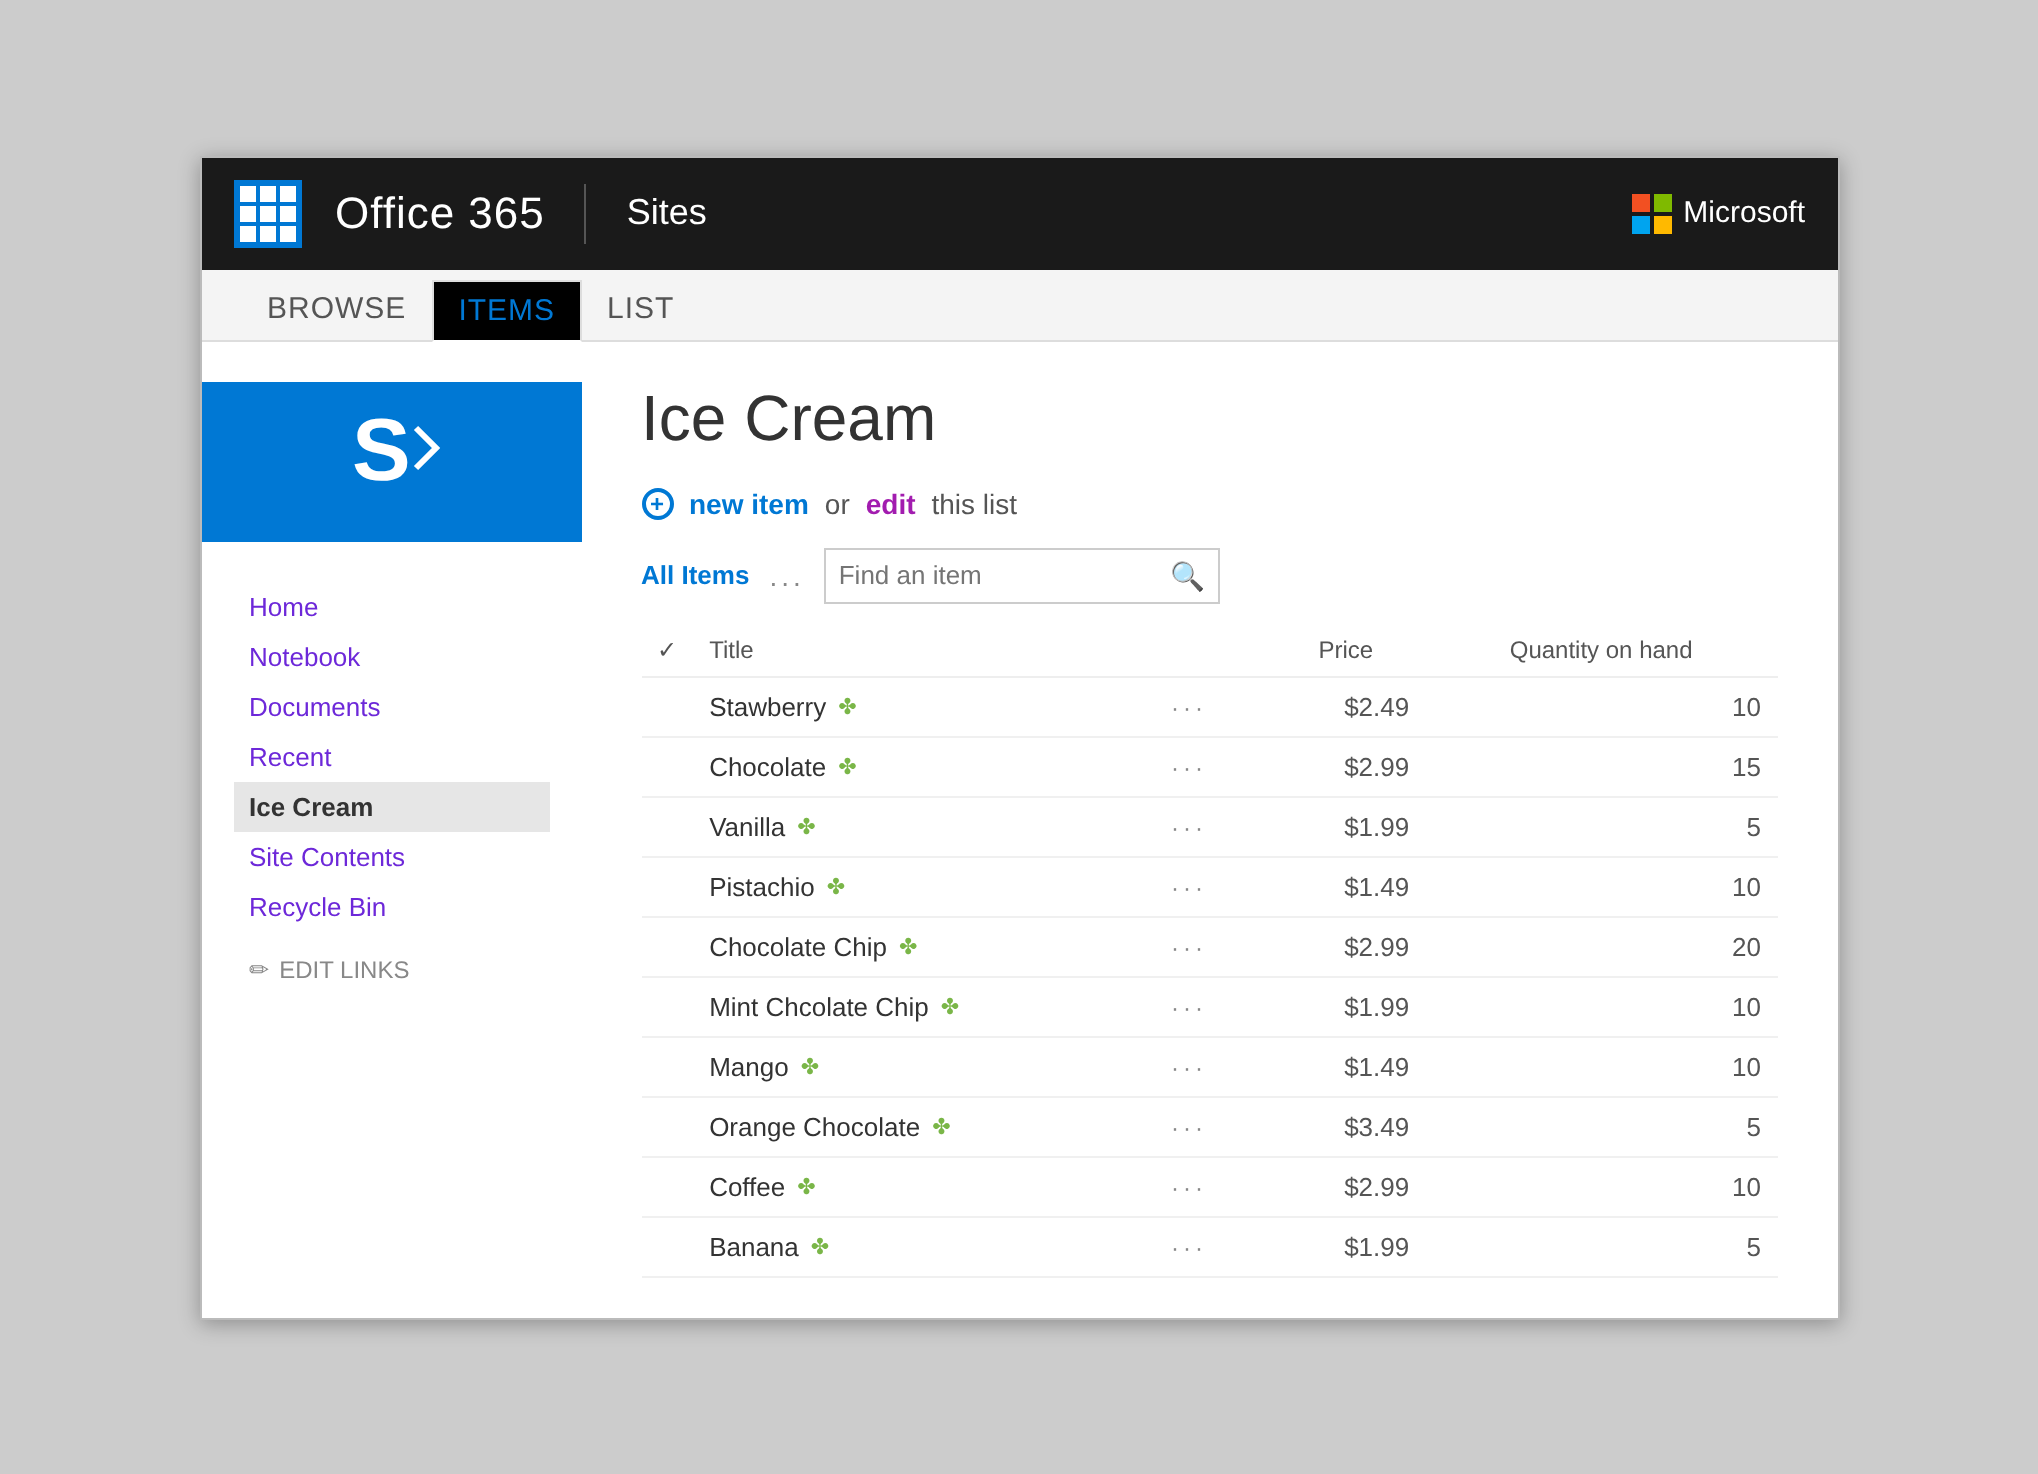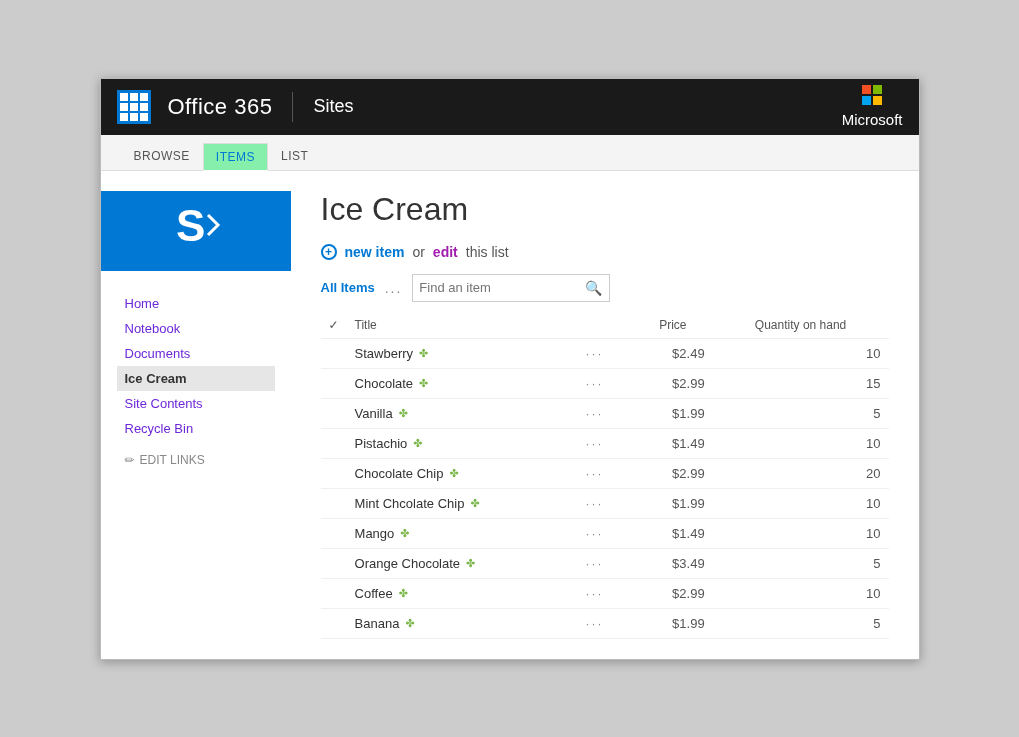--- a/index.html
+++ b/index.html
@@ -8,32 +8,32 @@
     .window { width: 820px; background: #fff; border: 1px solid #bbb; box-shadow: 0 2px 10px rgba(0,0,0,0.3); }
 
     
     .topbar { background: #1a1a1a; display: flex; align-items: center; padding: 0 16px; height: 56px; }
     .topbar-waffle { width: 34px; height: 34px; background: #0078d4; display: flex; align-items: center; justify-content: center; cursor: pointer; flex-shrink: 0; }
     .waffle-grid { display: grid; grid-template-columns: repeat(3,8px); grid-template-rows: repeat(3,8px); gap: 2px; }
     .waffle-dot { background: #fff; width: 8px; height: 8px; }
     .topbar-title { color: #fff; font-size: 22px; font-weight: 300; margin-left: 17px; letter-spacing: 0.5px; }
     .topbar-divider { width: 1px; height: 30px; background: #555; margin: 0 20px; }
     .topbar-sites { color: #ffffff; font-size: 18px; font-weight: 300; }
-    .topbar-microsoft { margin-left: auto; display: flex; align-items: center; gap: 6px; flex-direction: column; }
+    .topbar-microsoft { margin-left: auto; display: flex; align-items: center; gap: 6px; }
     .ms-logo { display: grid; grid-template-columns: 1fr 1fr; grid-template-rows: 1fr 1fr; width: 20px; height: 20px; gap: 2px; }
     .ms-sq-1 { background: #f25022; }
     .ms-sq-2 { background: #7fba00; }
     .ms-sq-3 { background: #00a4ef; }
     .ms-sq-4 { background: #ffb900; }
     .ms-text { color: #fff; font-size: 15px; font-weight: 400; }
 
     
     .ribbon { background: #f4f4f4; border-bottom: 1px solid #ddd; display: flex; align-items: flex-end; padding: 0 20px; height: 36px; }
-    .ribbon-tab { font-size: 12px; color: #555; padding: 6px 12px; cursor: pointer; text-transform: uppercase; font-weight: 500; letter-spacing: 0.5px; border: 1px solid transparent; }
-    .ribbon-tab.active { background: #86efac; border: 1px solid #ddd; border-bottom: 1px solid #fff; color: #0078d4; margin-bottom: -1px; }
+    .ribbon-tab { font-size: 15px; color: #555; padding: 6px 12px; cursor: pointer; text-transform: uppercase; font-weight: 500; letter-spacing: 0.5px; border: 1px solid transparent; }
+    .ribbon-tab.active { background: #000000; border: 1px solid #ddd; border-bottom: 1px solid #fff; color: #0078d4; margin-bottom: -1px; }
 
     
     .main { display: flex; }
 
     
     .sidebar { width: 190px; padding: 20px 0; flex-shrink: 0; }
     .sidebar-logo { background: #0078d4; width: 190px; height: 80px; display: flex; align-items: center; justify-content: center; margin-bottom: 20px; }
     .sidebar-nav { padding: 0 16px; }
     .sidebar-item { font-size: 13px; color: #6d28d9; padding: 5px 8px; cursor: pointer; }
     .sidebar-item.active { background: #e6e6e6; font-weight: 600; color: #333; }
@@ -117,20 +117,21 @@
             <rect width="60" height="60" fill="#0078d4"></rect>
             <text x="10" y="46" font-size="44" font-family="Arial" font-weight="bold" fill="white">S</text>
             <path d="M42 20 L52 30 L42 40" stroke="white" stroke-width="3" fill="none"></path>
           </svg>
         </span>
       </div>
       <div class="sidebar-nav">
         <div class="sidebar-item">Home</div>
         <div class="sidebar-item">Notebook</div>
         <div class="sidebar-item">Documents</div>
+        <div class="sidebar-item">Recent</div>
         <div class="sidebar-item active">Ice Cream</div>
         <div class="sidebar-item">Site Contents</div>
         <div class="sidebar-item">Recycle Bin</div>
         <div class="sidebar-edit-links">
           <span>✏</span>
           <span>EDIT LINKS</span>
         </div>
       </div>
     </div>
 

